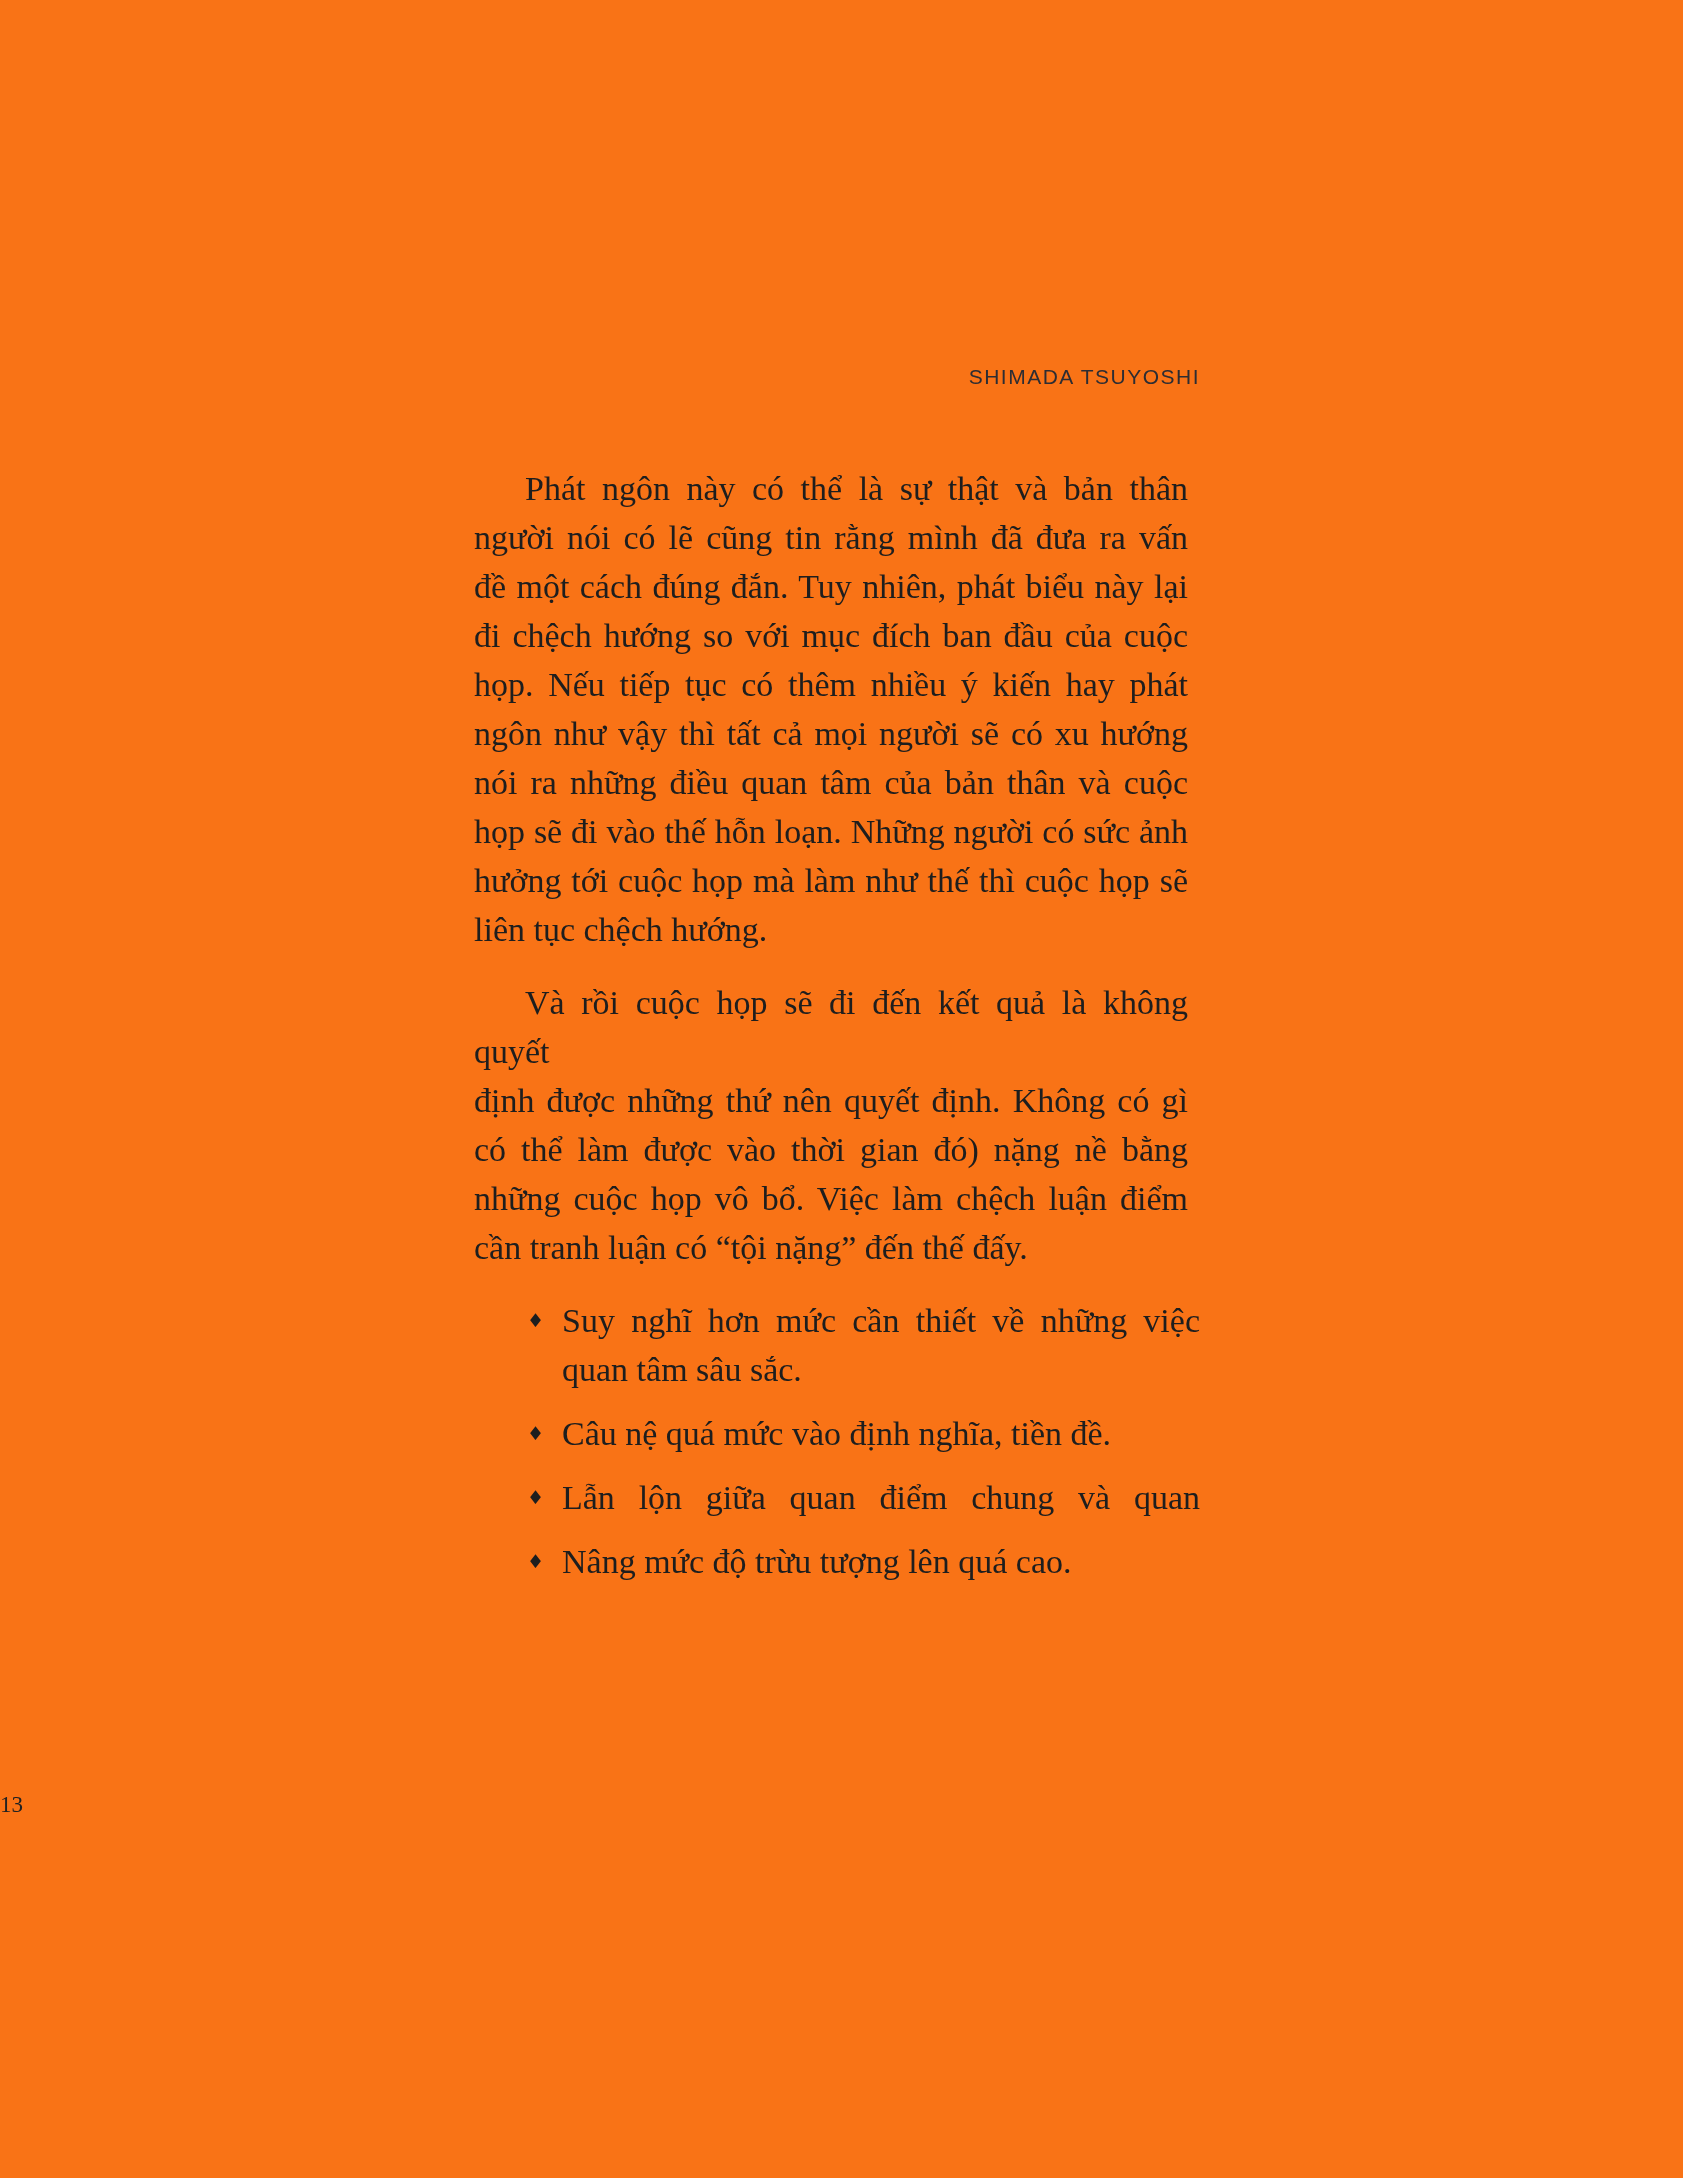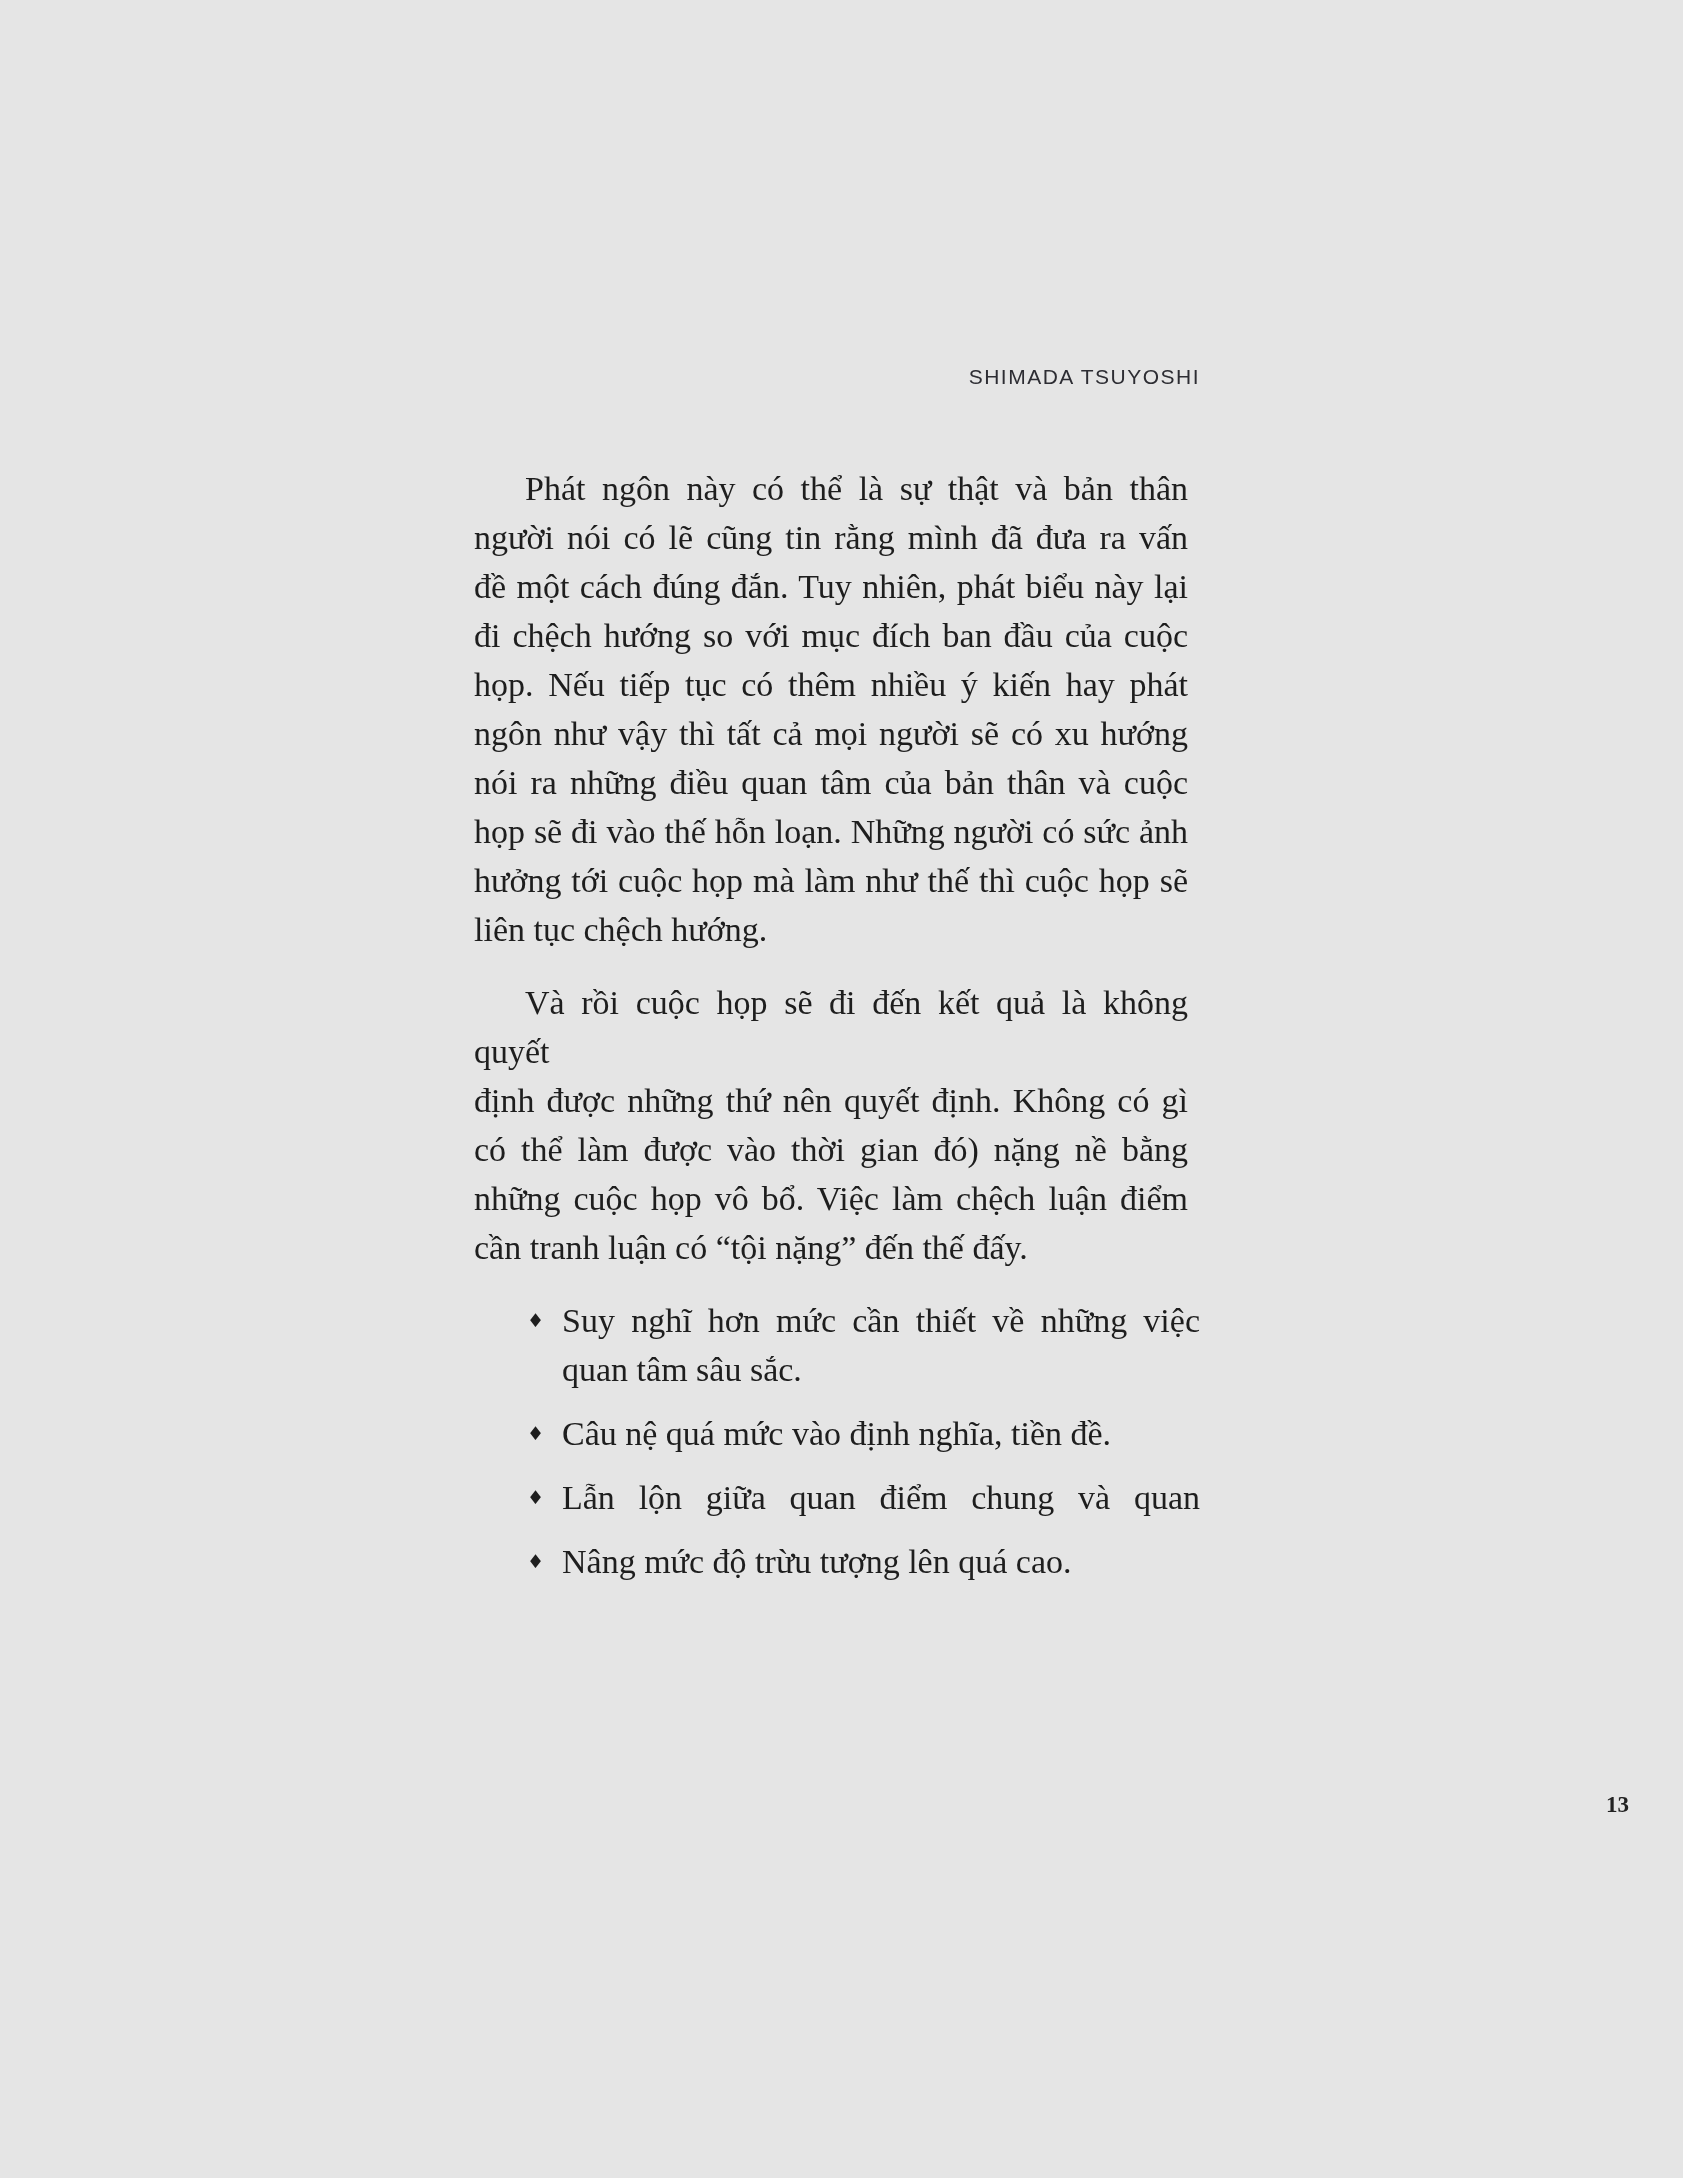--- a/index.html
+++ b/index.html
@@ -4,21 +4,21 @@
 <style>
   html,body{margin:0;padding:0;}
   body{
     width:1683px;height:2178px;
     background:#ffffff;
     position:relative;
     font-family:"Liberation Serif","DejaVu Serif",serif;
     color:#1e1e1e;
     overflow:hidden;
   }
-  .page{position:absolute;inset:0;background:#e5e5e5;}
+  .page{position:absolute;inset:0;background:#f97316;}
   .running-header{
     position:absolute;
     top:364px;left:462px;width:738px;
     text-align:right;
     font-family:"Liberation Sans",sans-serif;
     font-size:21px;line-height:26px;
     letter-spacing:1.5px;
     color:#2d2d33;
   }
   .body-block{
@@ -50,24 +50,23 @@
     position:absolute;
     left:65px;top:0;
     line-height:49px;
     font-size:19px;
     font-family:"DejaVu Sans",sans-serif;
     color:#1e1e1e;
   }
   .page-number{
     position:absolute;
     top:1790px;left:0;width:1629px;
-    text-align:right;
+    text-align:left;
     font-size:23px;line-height:30px;
     color:#222222;
-    font-weight:bold;
   }
 </style>
 </head>
 <body>
 
 <div class="page">
 
   <div class="running-header">SHIMADA TSUYOSHI</div>
 
   <div class="body-block">

